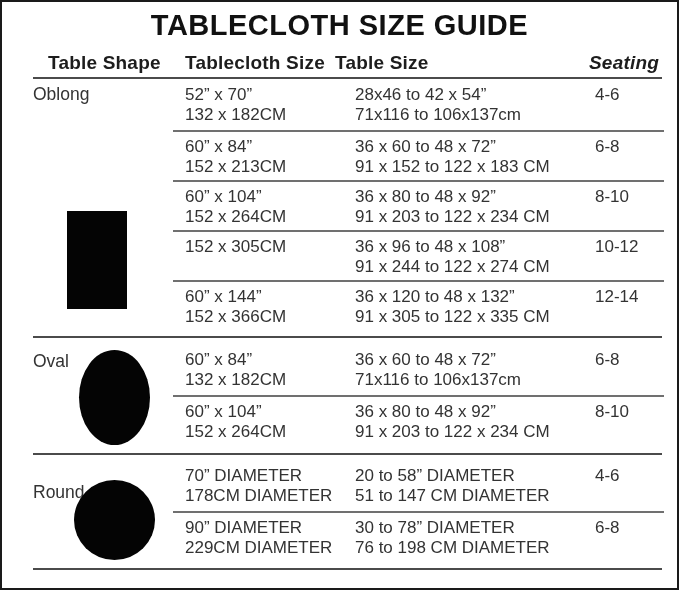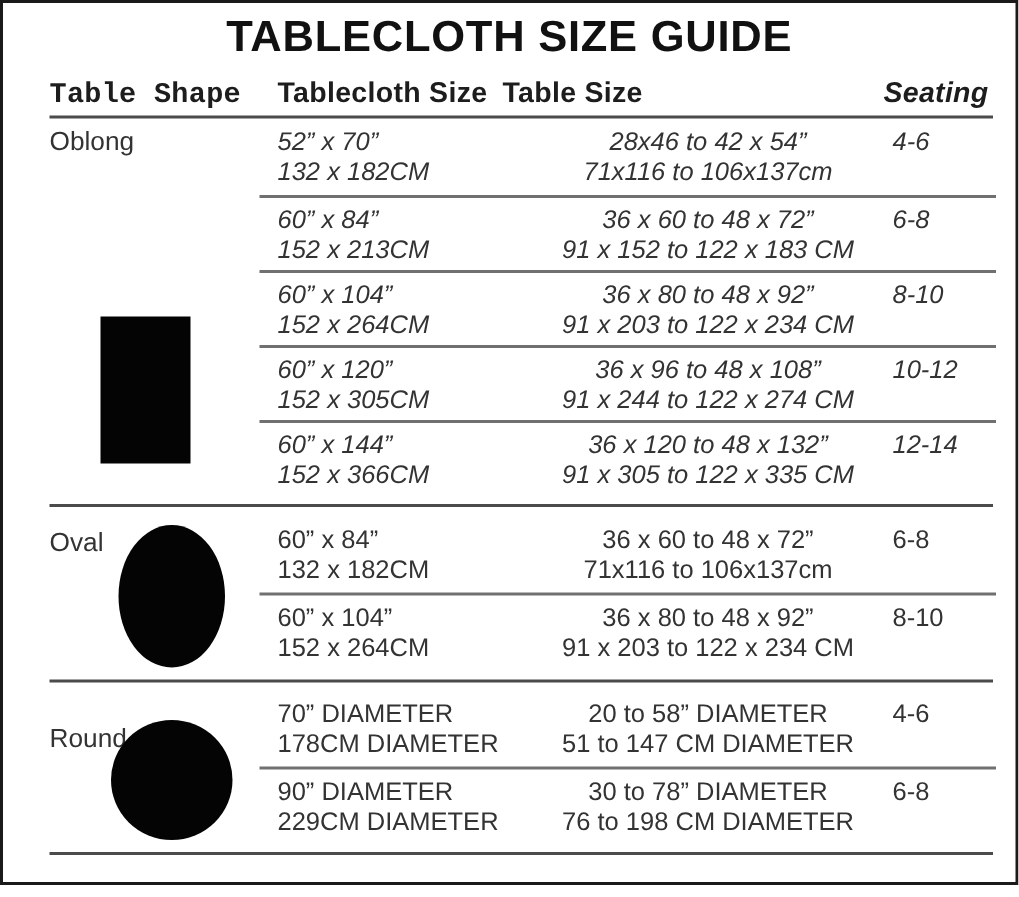--- a/index.html
+++ b/index.html
@@ -63,40 +63,40 @@
   }
   .row + .row { border-top: 2px solid #707070; }
   .cell {
     box-sizing: border-box;
     font-size: 17px;
     line-height: 20px;
     color: #333333;
     white-space: nowrap;
   }
   .cell.c2 { width: 182px; padding-left: 12px; }
-  .cell.c3 { width: 234px; text-align: center; }
+  .cell.c3 { width: 234px; }
   .cell.c4 { flex: 1; padding-left: 6px; }
 </style>
 </head>
 <body>
 
 <div class="guide">
 
   <div class="title">TABLECLOTH SIZE GUIDE</div>
 
-  <div class="col-header" style="left:31px;font-family:Liberation Mono, monospace;">Table Shape</div>
+  <div class="col-header" style="left:46px;">Table Shape</div>
   <div class="col-header" style="left:183px;">Tablecloth Size</div>
   <div class="col-header" style="left:333px;">Table Size</div>
   <div class="col-header" style="left:587px;font-style:italic;">Seating</div>
 
   <div class="hline" style="top:75px;"></div>
 
   <div class="section-label" style="top:82px;">Oblong</div>
   <div class="shape rect"></div>
-  <div class="rows" style="top:78px;font-style:italic;">
+  <div class="rows" style="top:78px;">
     <div class="row">
       <div class="cell c2">
         <div>52” x 70”</div>
         <div>132 x 182CM</div>
       </div>
       <div class="cell c3">
         <div>28x46 to 42 x 54”</div>
         <div>71x116 to 106x137cm</div>
       </div>
       <div class="cell c4">4-6</div>
@@ -118,21 +118,20 @@
         <div>152 x 264CM</div>
       </div>
       <div class="cell c3">
         <div>36 x 80 to 48 x 92”</div>
         <div>91 x 203 to 122 x 234 CM</div>
       </div>
       <div class="cell c4">8-10</div>
     </div>
     <div class="row">
       <div class="cell c2">
-        <div>60” x 120”</div>
         <div>152 x 305CM</div>
       </div>
       <div class="cell c3">
         <div>36 x 96 to 48 x 108”</div>
         <div>91 x 244 to 122 x 274 CM</div>
       </div>
       <div class="cell c4">10-12</div>
     </div>
     <div class="row">
       <div class="cell c2">

